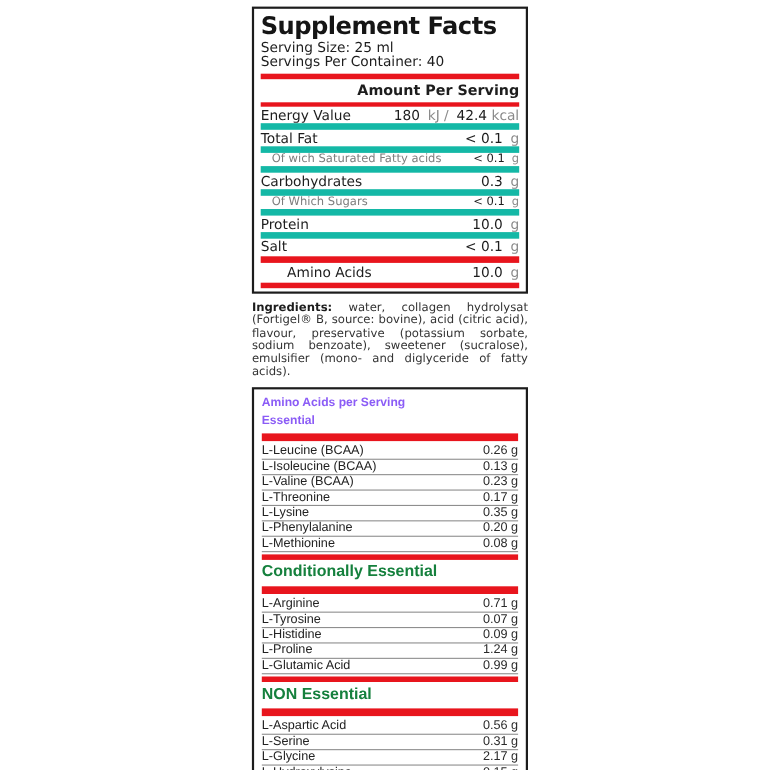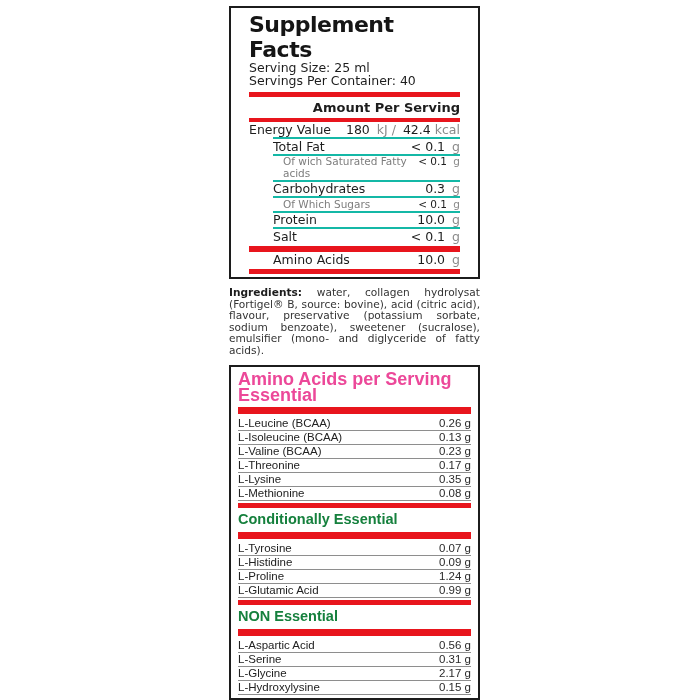--- a/index.html
+++ b/index.html
@@ -8,34 +8,34 @@
     font-family:"DejaVu Sans",sans-serif;color:#1d1d1d;
     -webkit-font-smoothing:antialiased;
   }
   .stage{position:absolute;left:229px;top:6px;width:251px;}
 
   
   .redbar{background:#e8151d;border:none;}
   .panel{border:2px solid #1c1c1c;background:#fff;box-sizing:border-box;}
 
   
-  .facts{padding:4px 18px 3px;}
+  .facts{padding:4px 6px 3px;}
   .facts h1{
     margin:0;font-size:22px;line-height:25px;font-weight:bold;
     letter-spacing:-0.5px;color:#151515;
   }
   .serving-line{font-size:12.5px;line-height:12.8px;}
   .bar-a{height:5px;margin-top:4px;}
   .aps{font-size:13px;line-height:15px;font-weight:bold;text-align:right;margin:3px 0;}
   .bar-b{height:4px;margin-bottom:1px;}
   .frow{
     display:flex;justify-content:space-between;align-items:baseline;
     font-size:12.5px;line-height:13.5px;padding:.5px 0;
   }
-  .frow + .frow{border-top:2px solid #14b8a6;margin-left:24px;}
+  .frow + .frow{border-top:6px solid #14b8a6;}
   .frow.sub{font-size:10.5px;line-height:11.5px;color:#7d7d7d;}
   .frow.sub .flabel{padding-left:10px;}
   .fval{white-space:nowrap;}
   .amt{color:#1d1d1d;}
   .frow.sub .amt{color:#1d1d1d;}
   .unit{color:#8a8a8a;margin-left:3px;}
   .unit.u-mid{margin-right:3px;}
   .unit.u-tight{margin-left:0;}
   .bar-c{height:6px;margin-top:2px;margin-bottom:1px;}
   .amino-row{border-top:none !important;margin-left:24px;}
@@ -44,21 +44,21 @@
 
   
   .ingredients{
     margin:8px 0;
     font-size:10.6px;line-height:11.6px;text-align:justify;color:#333;
   }
   .ingredients .ing-label{font-weight:bold;color:#1d1d1d;}
 
   
   .amino-panel{margin-top:0;padding:4px 7px 3px;font-family:"Liberation Sans",sans-serif;color:#222;}
-  .ap-head{font-size:18px;line-height:16px;font-weight:bold;color:#ec4899;}
+  .ap-head{font-size:11px;line-height:16px;font-weight:bold;color:#8b5cf6;}
   .bar-h{height:7px;margin:4px 0 3px;}
   .arow{
     display:flex;justify-content:space-between;align-items:baseline;
     font-size:11.5px;line-height:11.5px;padding:1px 0 0;
     border-bottom:1px solid #8e8e8e;height:12px;
   }
   .arow .aval{white-space:nowrap;color:#2a2a2a;}
   .bar-s{height:5px;margin:2px 0 4px;}
   .ap-title{font-size:14.5px;line-height:15px;font-weight:bold;margin-top:1px;color:#15803d;}
   .bar-h2{height:7px;margin:5px 0 3px;}
@@ -163,29 +163,37 @@
     </div>
     <div class="arow">
       <span>L-Threonine</span>
       <span class="aval">0.17 g</span>
     </div>
     <div class="arow">
       <span>L-Lysine</span>
       <span class="aval">0.35 g</span>
     </div>
     <div class="arow">
+      <span>L-Phenylalanine</span>
+      <span class="aval">0.20 g</span>
+    </div>
+    <div class="arow">
       <span>L-Methionine</span>
       <span class="aval">0.08 g</span>
     </div>
 
     <div class="redbar bar-s"></div>
     <div class="ap-title">Conditionally Essential</div>
     <div class="redbar bar-h2"></div>
 
     <div class="arow">
+      <span>L-Arginine</span>
+      <span class="aval">0.71 g</span>
+    </div>
+    <div class="arow">
       <span>L-Tyrosine</span>
       <span class="aval">0.07 g</span>
     </div>
     <div class="arow">
       <span>L-Histidine</span>
       <span class="aval">0.09 g</span>
     </div>
     <div class="arow">
       <span>L-Proline</span>
       <span class="aval">1.24 g</span>

